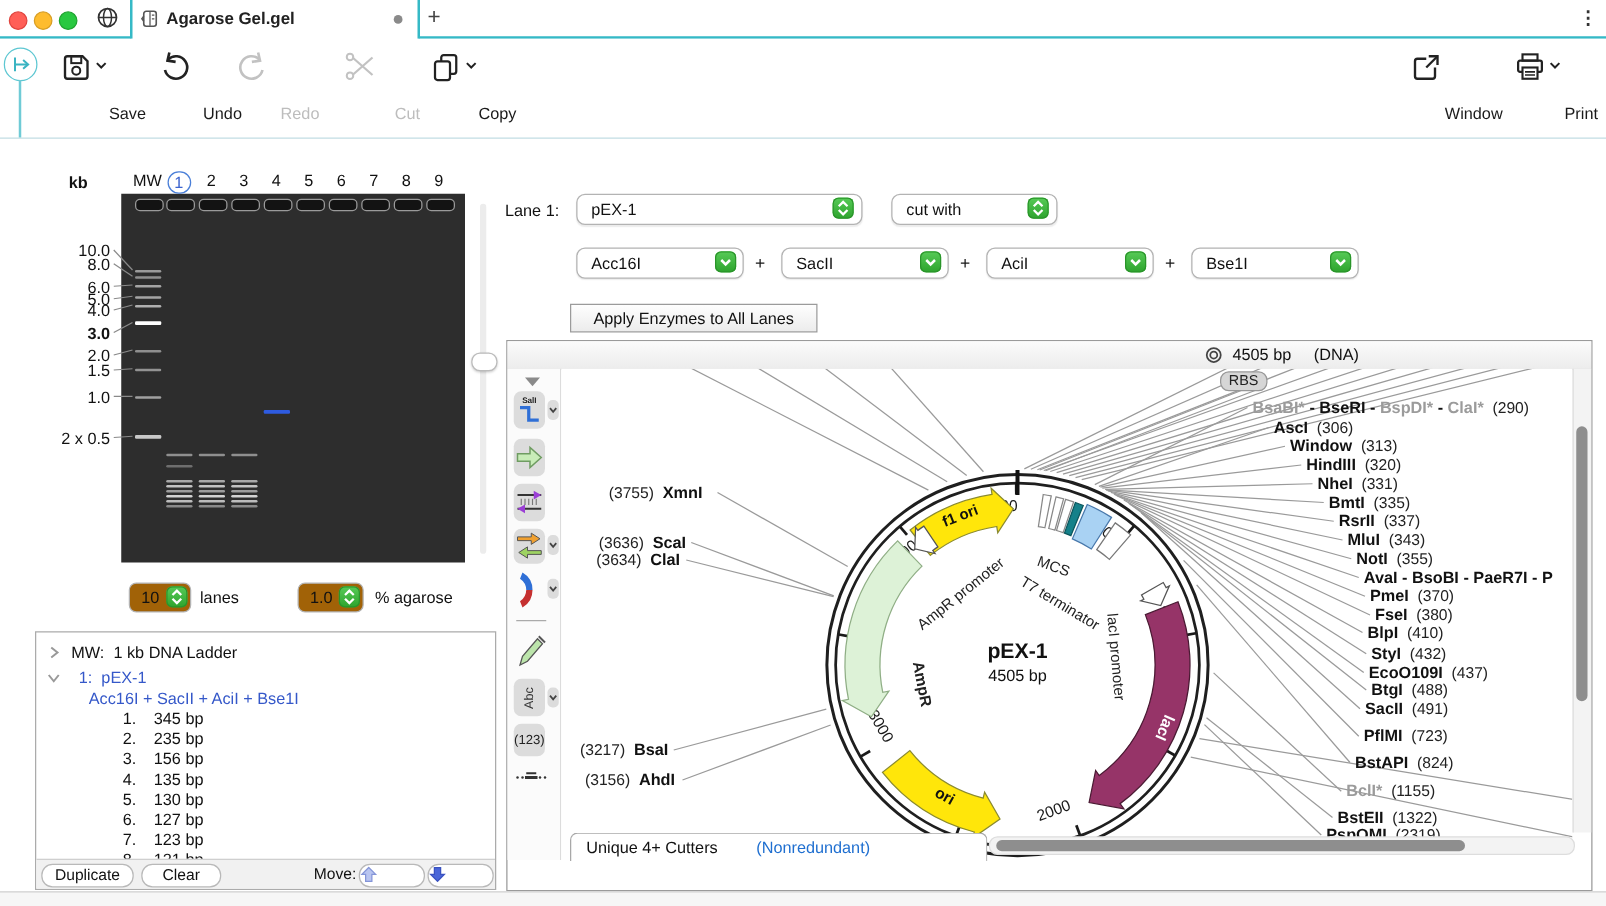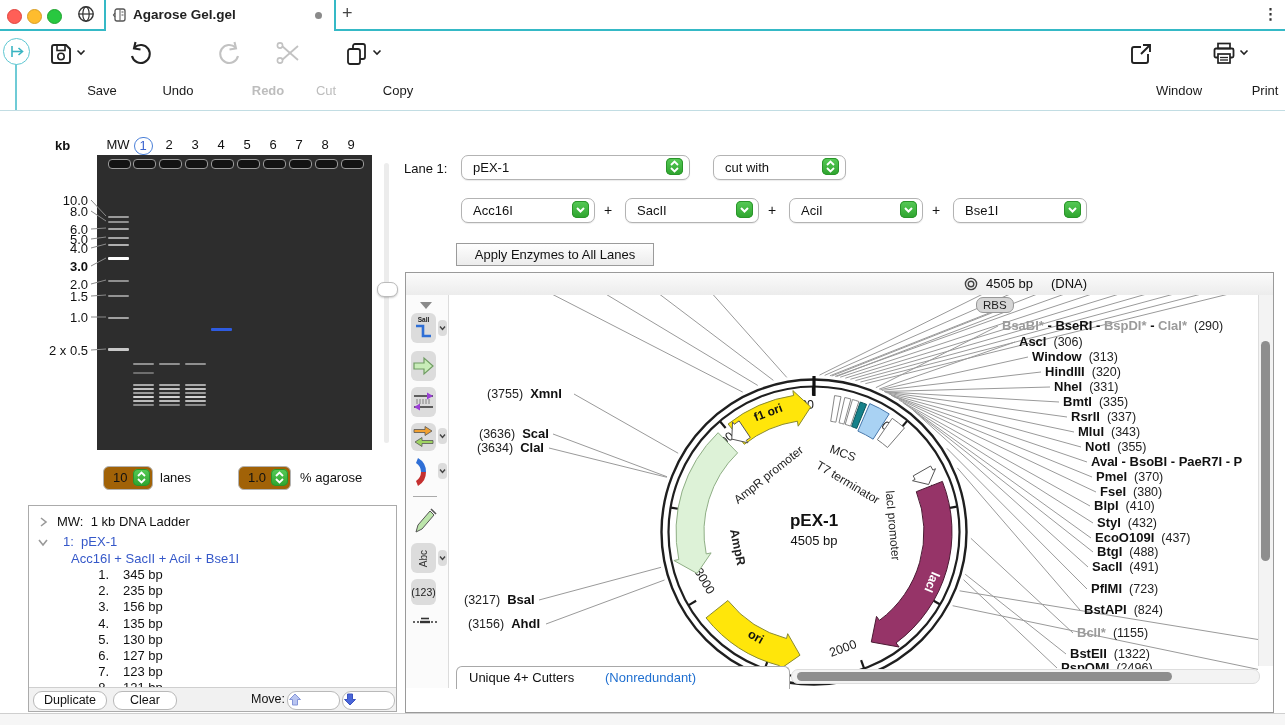--- a/index.html
+++ b/index.html
@@ -120,21 +120,21 @@
         </svg>
       <span class="lbl">Save</span>
     </div>
     <div class="tbtn" style="left:102px;">
       <svg class="abs" style="left:25px;top:2px;" width="26" height="26" viewBox="0 0 26 26">
           <path d="M7.5 6.5 A9 9 0 1 1 5 15" fill="none" stroke="#222" stroke-width="2.1"></path>
           <path d="M8.5 1 L7 7.5 L13.5 8.5" fill="none" stroke="#222" stroke-width="2.1"></path>
         </svg>
       <span class="lbl">Undo</span>
     </div>
-    <div class="tbtn disabled" style="left:192px;font-weight:bold;">
+    <div class="tbtn disabled" style="left:164px;">
       <svg class="abs" style="left:25px;top:2px;" width="26" height="26" viewBox="0 0 26 26">
           <path d="M18.5 6.5 A9 9 0 1 0 21 15" fill="none" stroke="#c2c2c2" stroke-width="2.1"></path>
           <path d="M17.5 1 L19 7.5 L12.5 8.5" fill="none" stroke="#c2c2c2" stroke-width="2.1"></path>
         </svg>
       <span class="lbl">Redo</span>
     </div>
     <div class="tbtn disabled" style="left:250px;">
       <svg class="abs" style="left:25px;top:2px;" width="26" height="26" viewBox="0 0 26 26">
           <line x1="7" y1="5" x2="23" y2="19" stroke="#c2c2c2" stroke-width="1.8"></line>
           <line x1="23" y1="5" x2="7" y2="19" stroke="#c2c2c2" stroke-width="1.8"></line>
@@ -524,21 +524,21 @@
         <div class="site-row" style="left: 651px; top: 189px;"><span class="nm">FseI</span><span class="pos">(380)</span></div>
         <div class="site-row" style="left: 645px; top: 203px;"><span class="nm">BlpI</span><span class="pos">(410)</span></div>
         <div class="site-row" style="left: 648px; top: 220px;"><span class="nm">StyI</span><span class="pos">(432)</span></div>
         <div class="site-row" style="left: 646px; top: 235px;"><span class="nm">EcoO109I</span><span class="pos">(437)</span></div>
         <div class="site-row" style="left: 648px; top: 249px;"><span class="nm">BtgI</span><span class="pos">(488)</span></div>
         <div class="site-row" style="left: 643px; top: 264px;"><span class="nm">SacII</span><span class="pos">(491)</span></div>
         <div class="site-row" style="left: 642px; top: 286px;"><span class="nm">PflMI</span><span class="pos">(723)</span></div>
         <div class="site-row" style="left: 635px; top: 307px;"><span class="nm">BstAPI</span><span class="pos">(824)</span></div>
         <div class="site-row" style="left: 628px; top: 330px;"><span class="nm muted">BclI*</span><span class="pos">(1155)</span></div>
         <div class="site-row" style="left: 621px; top: 351px;"><span class="nm">BstEII</span><span class="pos">(1322)</span></div>
-        <div class="site-row" style="left: 612px; top: 365px;"><span class="nm">PspOMI</span><span class="pos">(2496)</span></div>
+        <div class="site-row" style="left: 612px; top: 365px;"><span class="nm">PspOMI</span><span class="pos">(2319)</span></div>
         <div class="site-row" style="left: 38px; top: 91px;"><span class="pos" style="margin:0 7px 0 0;">(3755)</span><span class="nm">XmnI</span></div>
         <div class="site-row" style="left: 30px; top: 131px;"><span class="pos" style="margin:0 7px 0 0;">(3636)</span><span class="nm">ScaI</span></div>
         <div class="site-row" style="left: 28px; top: 145px;"><span class="pos" style="margin:0 7px 0 0;">(3634)</span><span class="nm">ClaI</span></div>
         <div class="site-row" style="left: 15px; top: 297px;"><span class="pos" style="margin:0 7px 0 0;">(3217)</span><span class="nm">BsaI</span></div>
         <div class="site-row" style="left: 19px; top: 321px;"><span class="pos" style="margin:0 7px 0 0;">(3156)</span><span class="nm">AhdI</span></div>
       </div>
 
     <div class="vscroll">
       <div class="thumb" style="left:2px;top:46px;width:9px;height:220px;"></div>
     </div>

